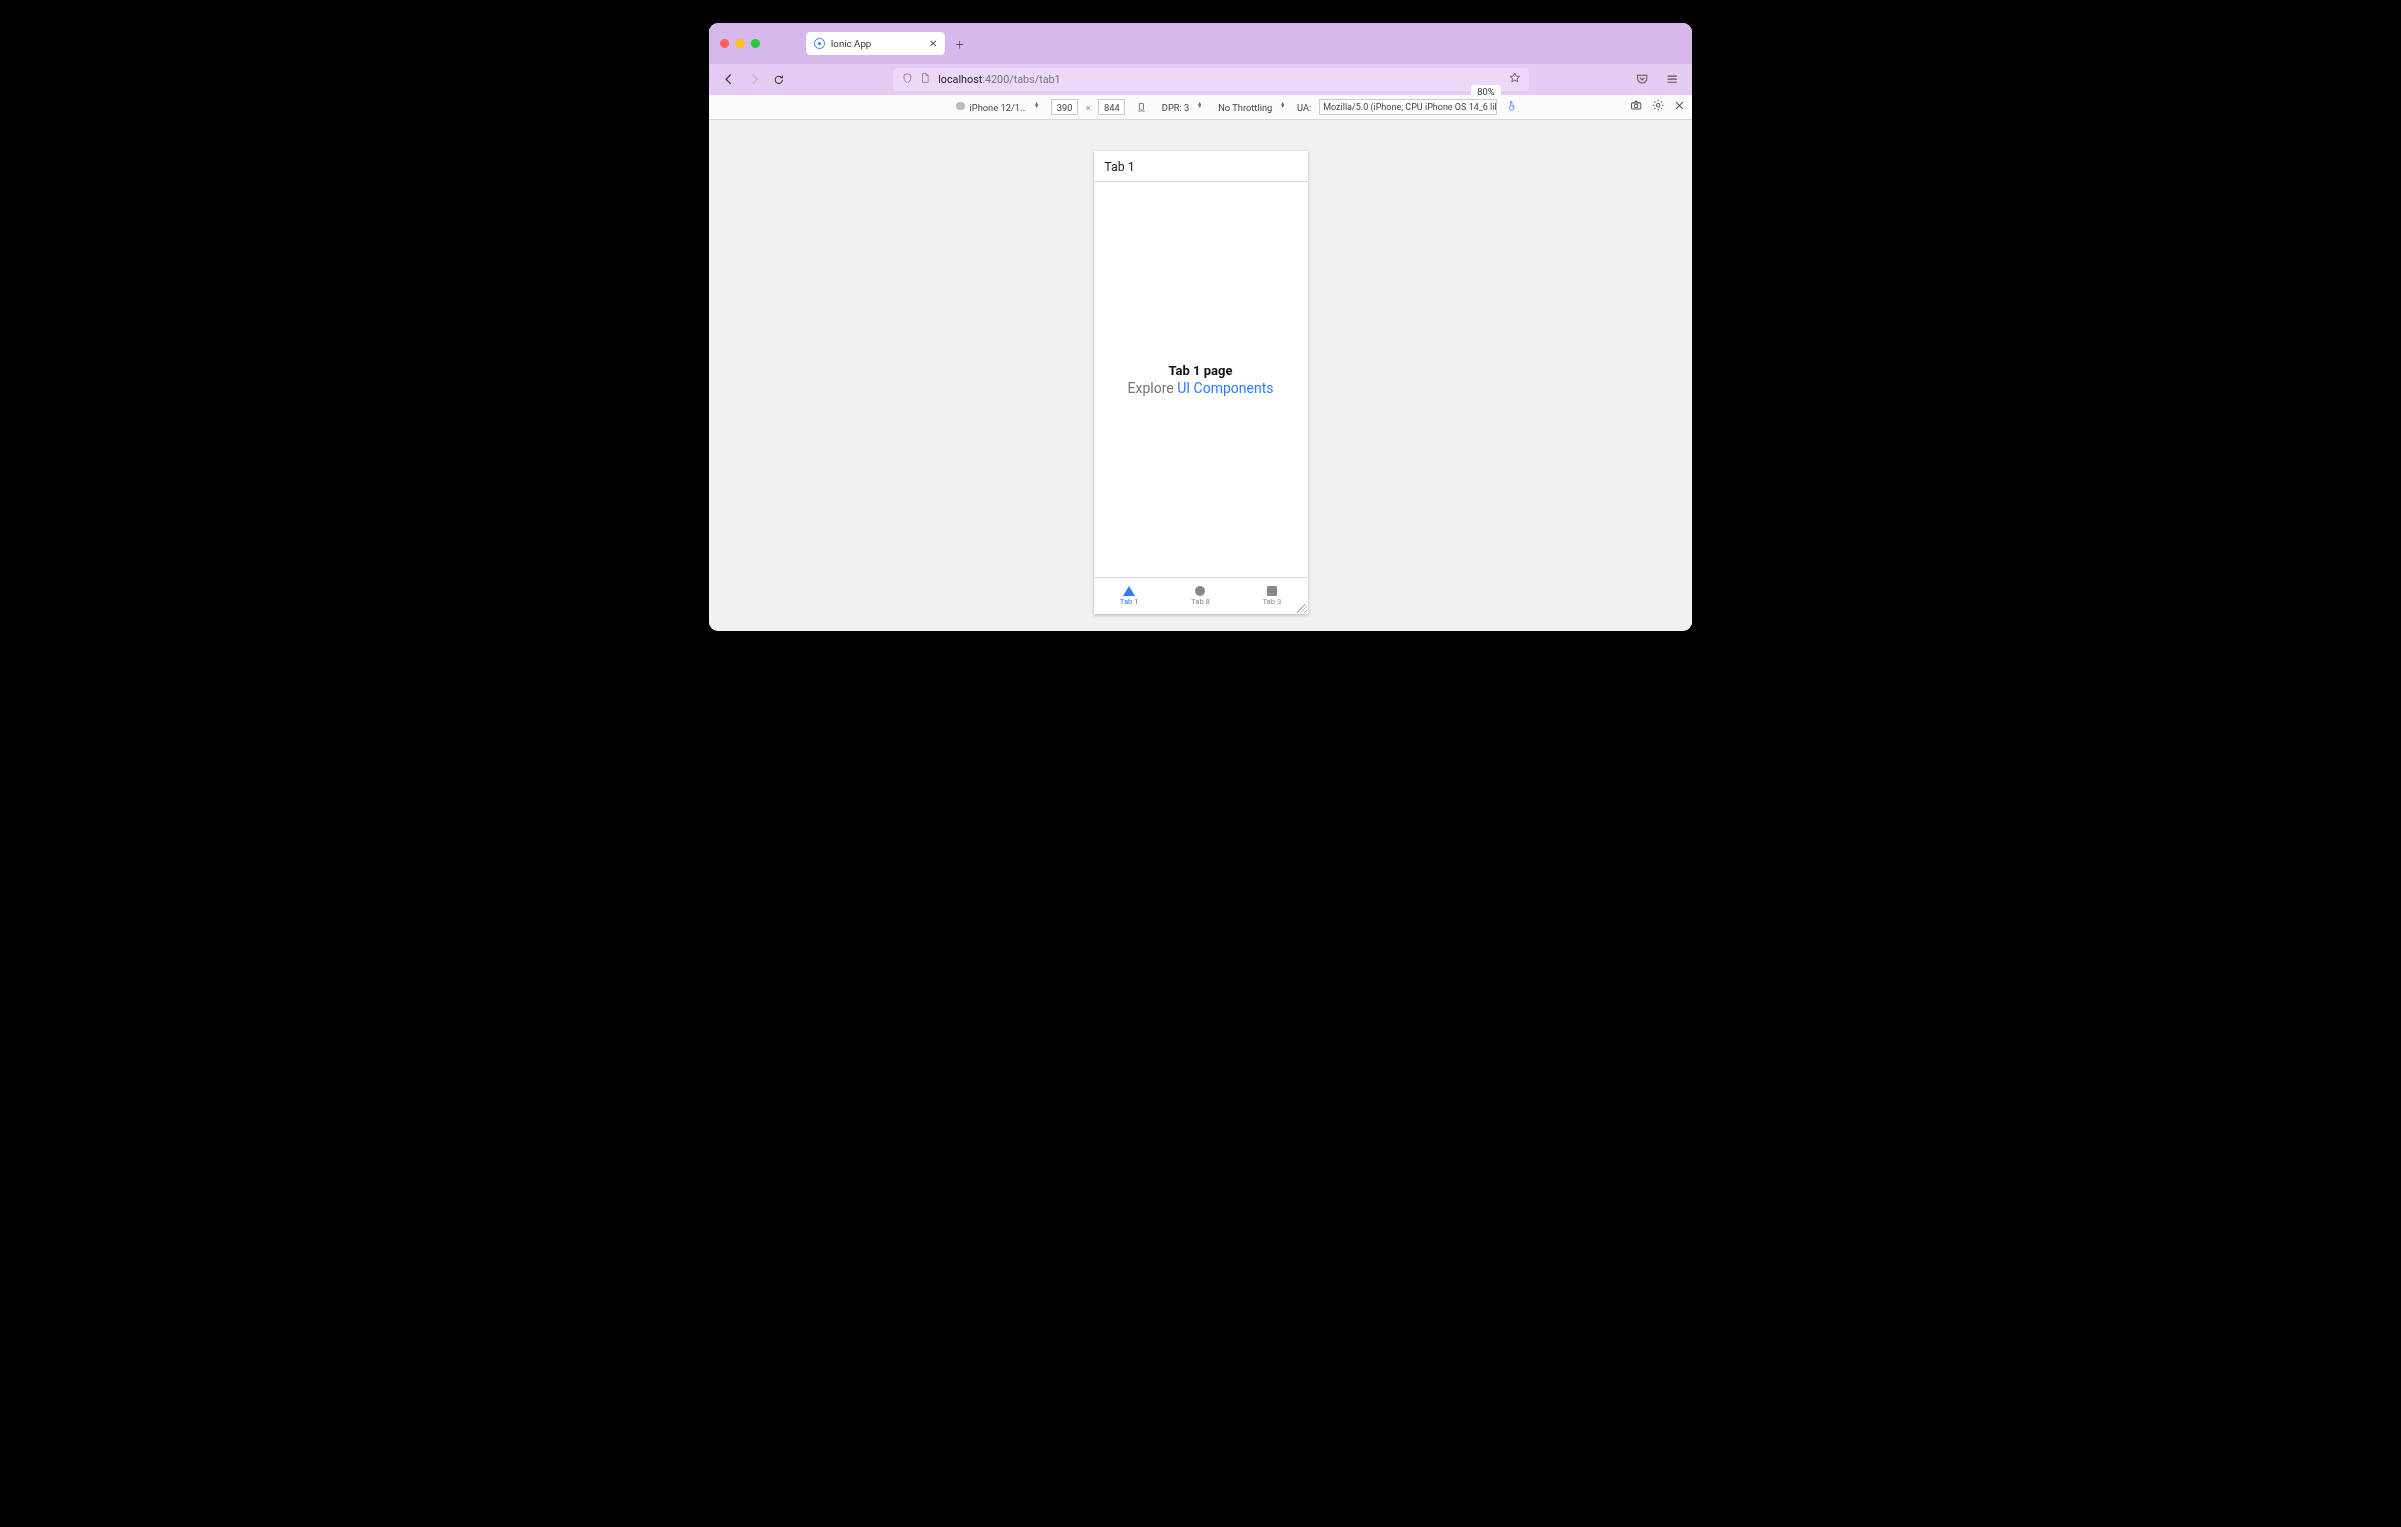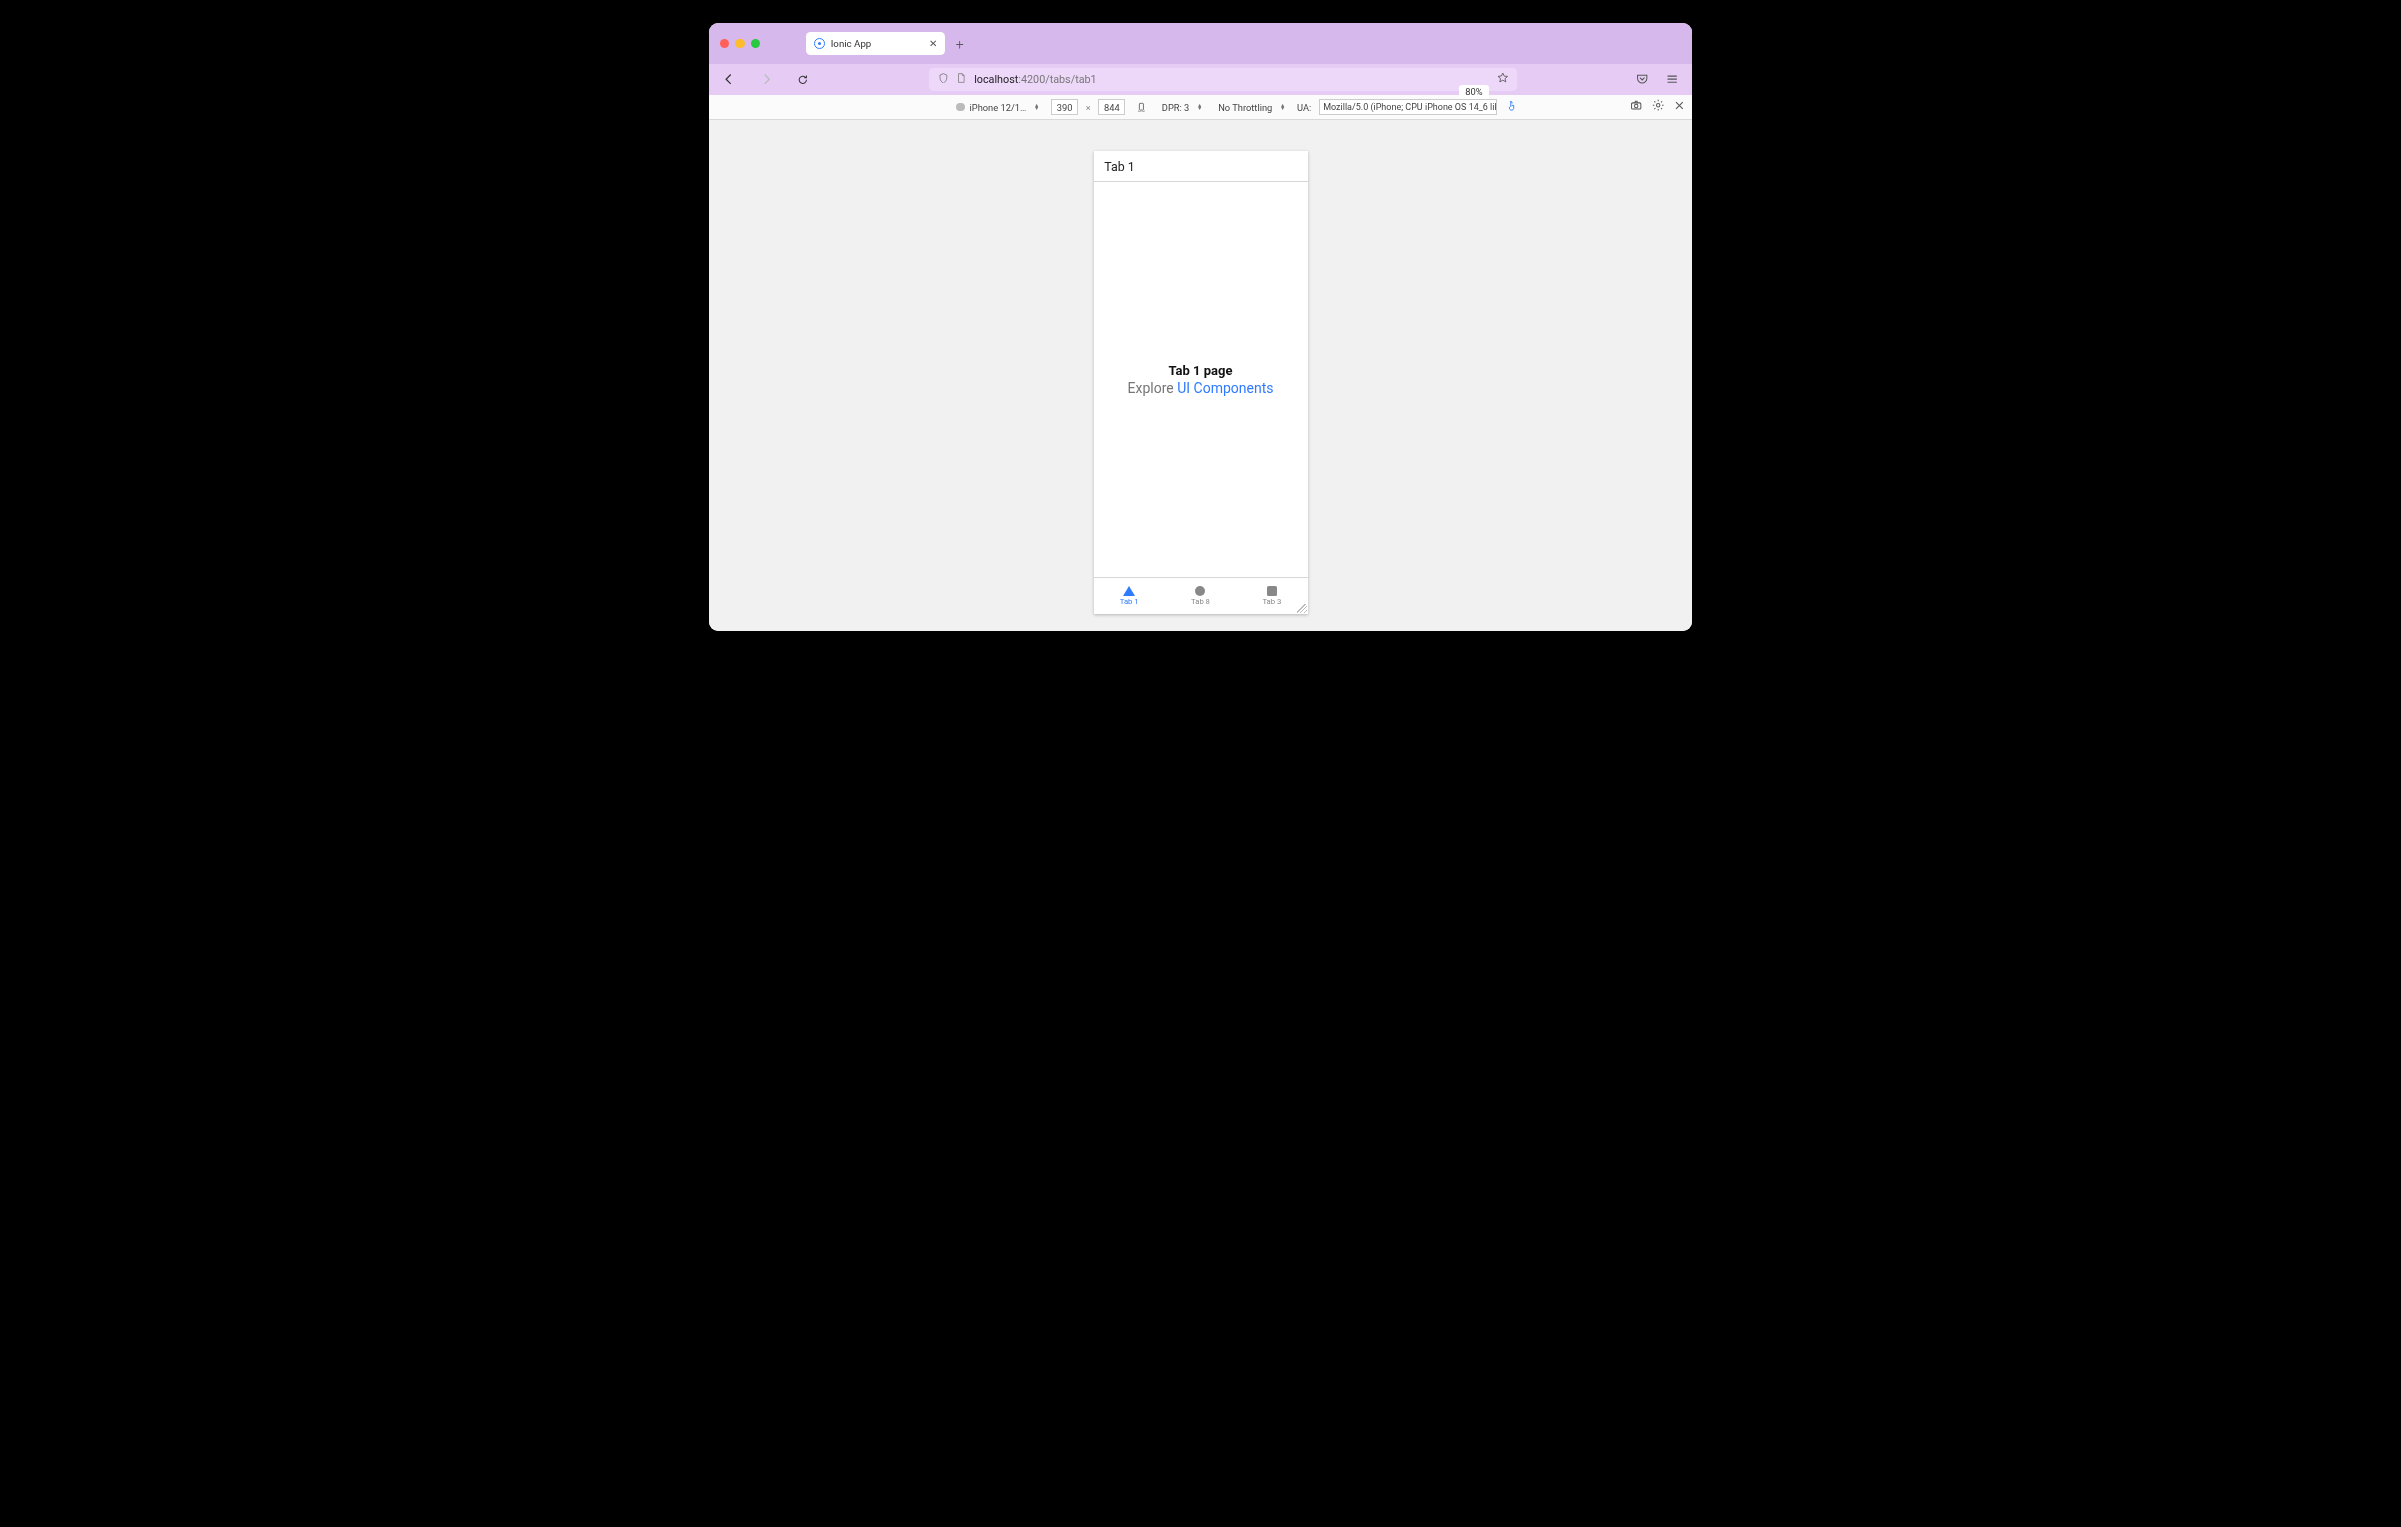--- a/index.html
+++ b/index.html
@@ -58,21 +58,21 @@
 
   .new-tab { margin-left:10.8px; color:#555; font-size:14px; font-weight:300; }
 
   
   .addr-bar {
     height:31px;
     background:#e6ccf4;
     display:flex;
     align-items:center;
     padding:0 7.7px;
-    gap:12px;
+    gap:0;
   }
   .nav-btn {
     width:25px;height:25px;display:flex;align-items:center;justify-content:center;
     color:#333;font-size:12.4px;border-radius:3.1px;
   }
   .nav-btn.disabled { color:#aaa; }
   .url-box {
     flex:1;
     height:23px;
     background:#eed8fa;
@@ -104,21 +104,21 @@
     border-bottom:0.8px solid #d9d9d9;
     display:flex;
     align-items:center;
     font-size:9.3px;
     color:#444;
     padding:0 7.7px;
     gap:7.7px;
   }
   .rd-spacer-left { flex:0 0 228px; }
   .rd-sel {
-    display:flex;align-items:center;gap:4.6px;
+    display:flex;align-items:flex-start;gap:4.6px;
     border:0.8px solid transparent;
     padding:1.5px 3.1px;
   }
   .rd-sel .disc{width:8.5px;height:8.5px;border-radius:50%;background:#bbb;}
   .dim-box {
     border:0.8px solid #ccc;background:#fff;width:27px;height:15.5px;
     display:flex;align-items:center;justify-content:center;font-size:9.3px;
   }
   .x { color:#888; }
   .ua-box {

